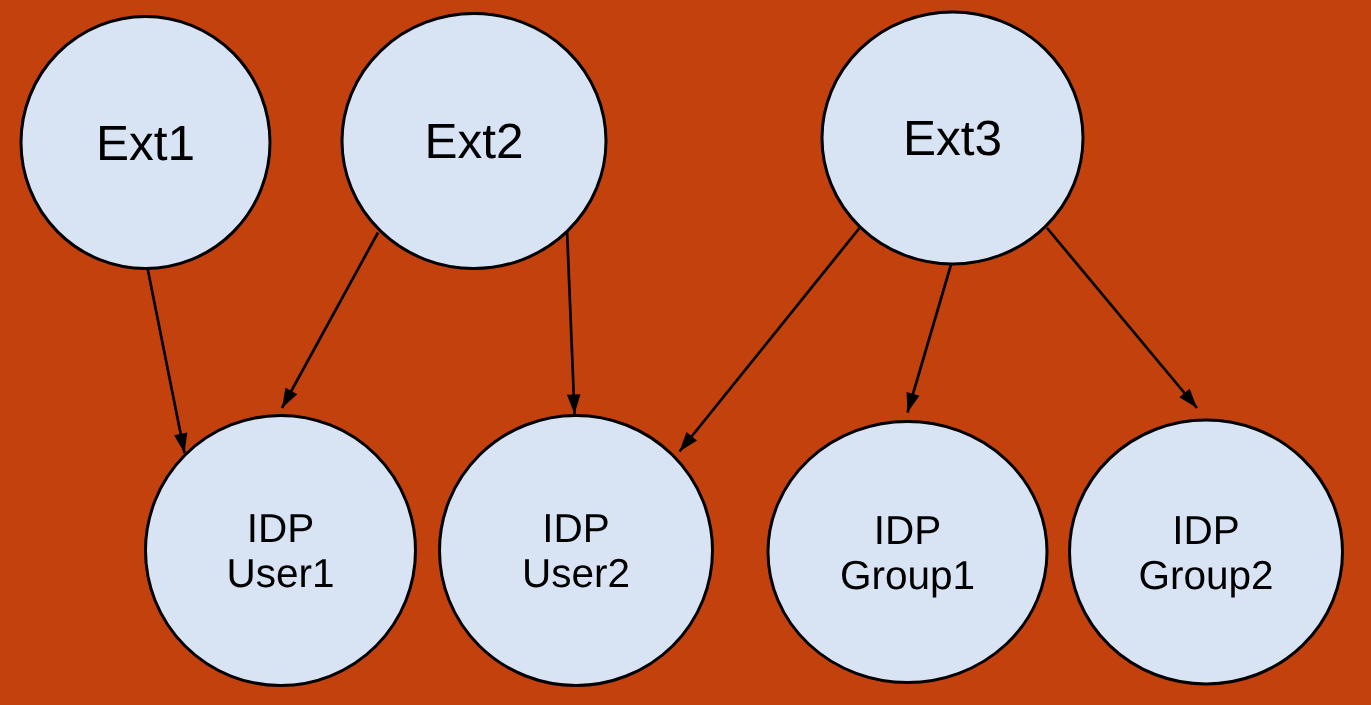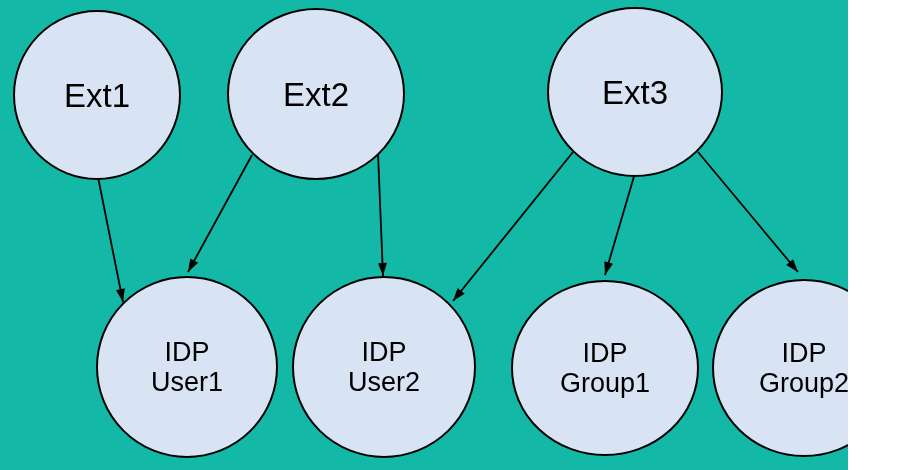--- a/index.html
+++ b/index.html
@@ -2,23 +2,23 @@
 <html><head>
 <meta charset="utf-8">
 <style>
   html, body {
     margin: 0;
     padding: 0;
     background: #ffffff;
   }
   .canvas-wrap {
     position: relative;
-    width: 848px;
+    width: 914px;
     height: 470px;
-    background: #14b8a6;
+    background: #c2410c;
     overflow: hidden;
     font-family: "Liberation Sans", sans-serif;
   }
   svg.diagram {
     display: block;
     width: 914px;
     height: 470px;
   }
   svg.diagram text {
     font-family: "Liberation Sans", sans-serif;

